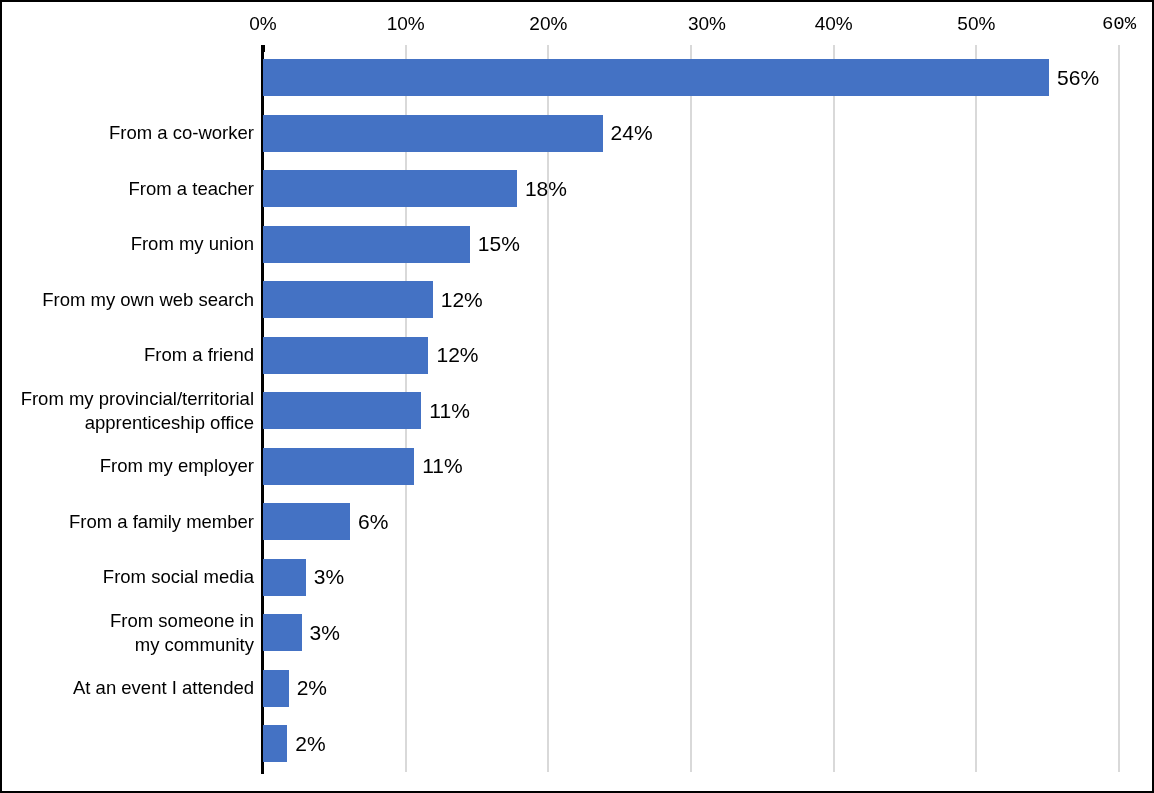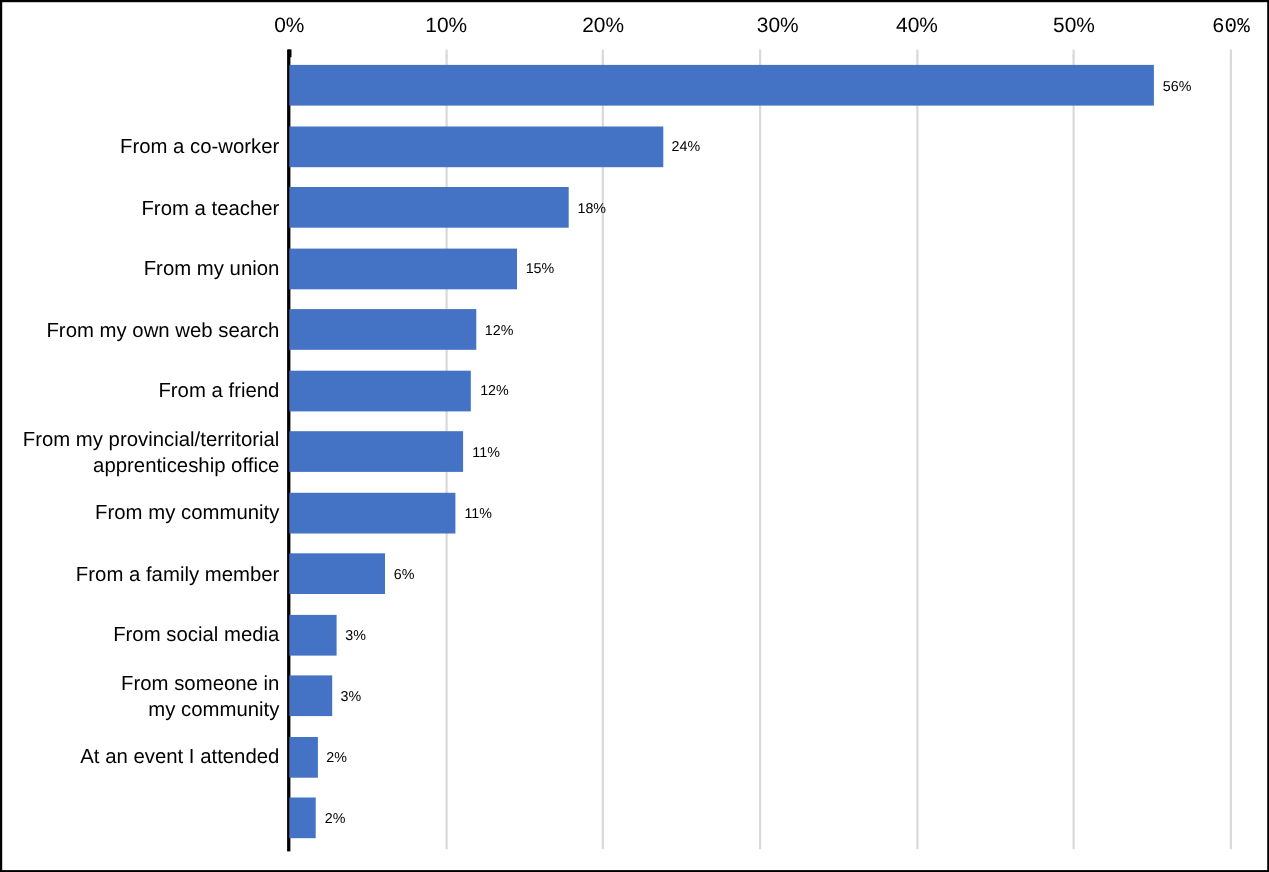--- a/index.html
+++ b/index.html
@@ -72,21 +72,21 @@
     position: absolute;
     left: 0;
     top: 0;
     height: 37px;
     background: #4472c4;
   }
   .bar-value {
     position: absolute;
     top: 50%;
     transform: translateY(-50%);
-    font-size: 13px;
+    font-size: 21px;
     color: #000000;
     white-space: nowrap;
     padding-left: 8px;
   }
   .cat-label {
     position: absolute;
     right: 0;
     width: 240px;
     text-align: right;
     font-size: 18.5px;
@@ -193,20 +193,20 @@
       </div>
   </div>
 
   <div class="cat-wrap" id="cats">
       <div class="cat-label" style="top: 71.04px;">From a co-worker</div>
       <div class="cat-label" style="top: 126.58px;">From a teacher</div>
       <div class="cat-label" style="top: 182.12px;">From my union</div>
       <div class="cat-label" style="top: 237.66px;">From my own web search</div>
       <div class="cat-label" style="top: 293.2px; text-align: right;">From a friend</div>
       <div class="cat-label" style="top: 336.74px;">From my provincial/territorial<br>apprenticeship office</div>
-      <div class="cat-label" style="top: 404.28px;">From my community</div>
+      <div class="cat-label" style="top: 404.28px;">From my employer</div>
       <div class="cat-label" style="top: 459.82px;">From a family member</div>
       <div class="cat-label" style="top: 515.36px;">From social media</div>
       <div class="cat-label" style="top: 558.9px;">From someone in<br>my community</div>
       <div class="cat-label" style="top: 626.44px;">At an event I attended</div>
     </div>
 
 </div>
 
 </body></html>

